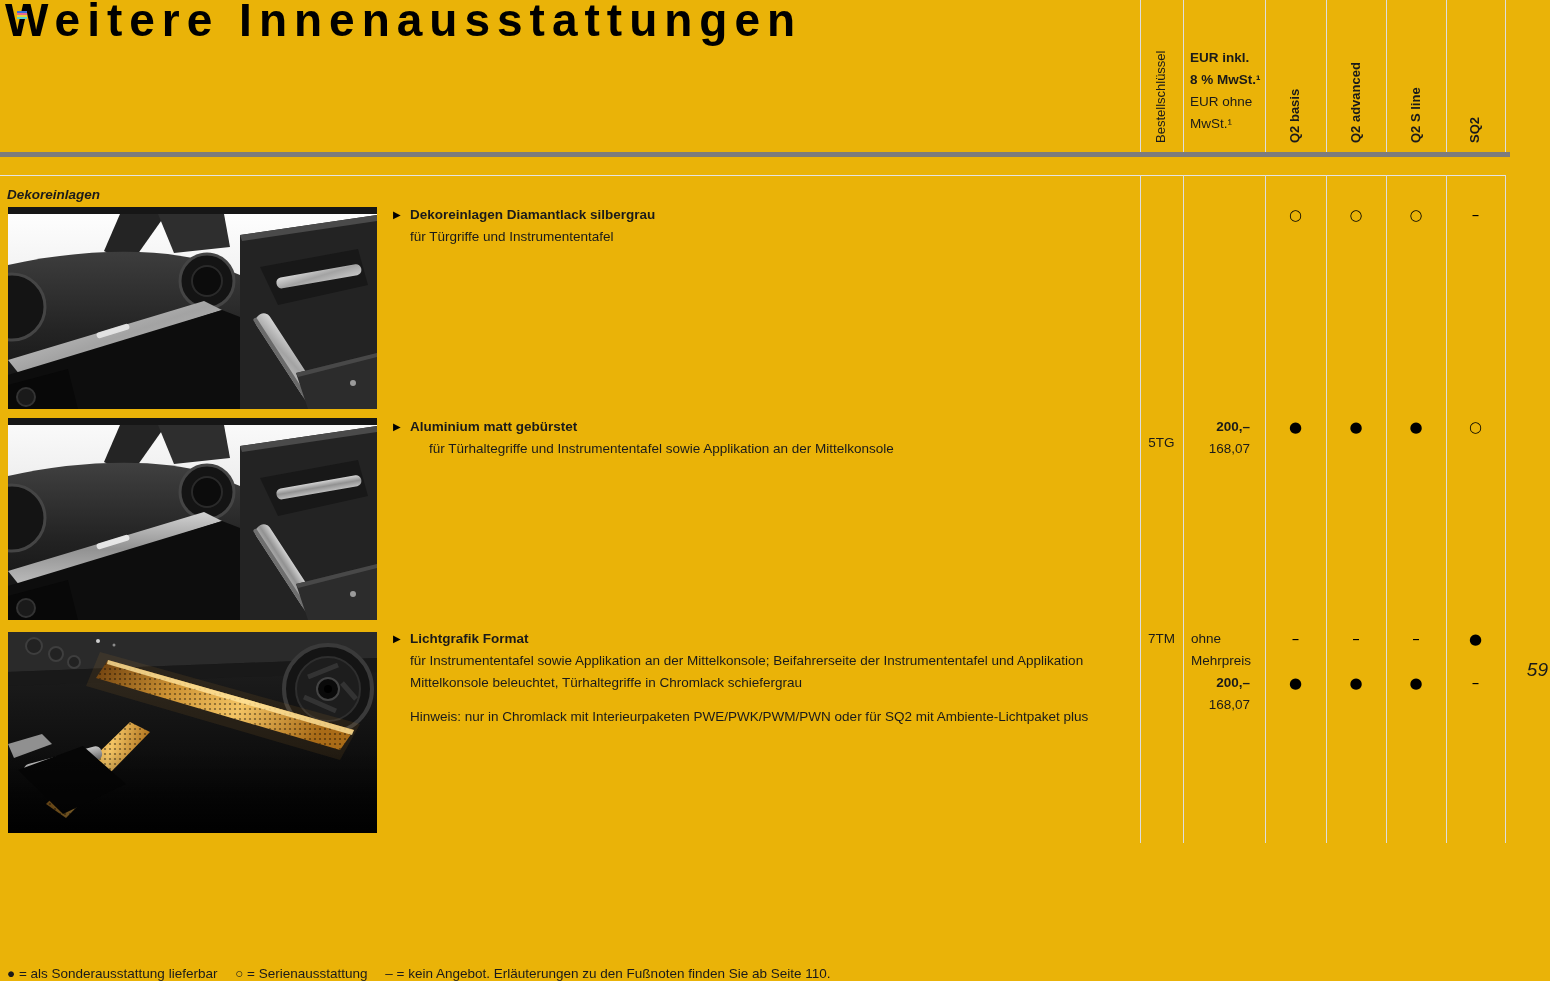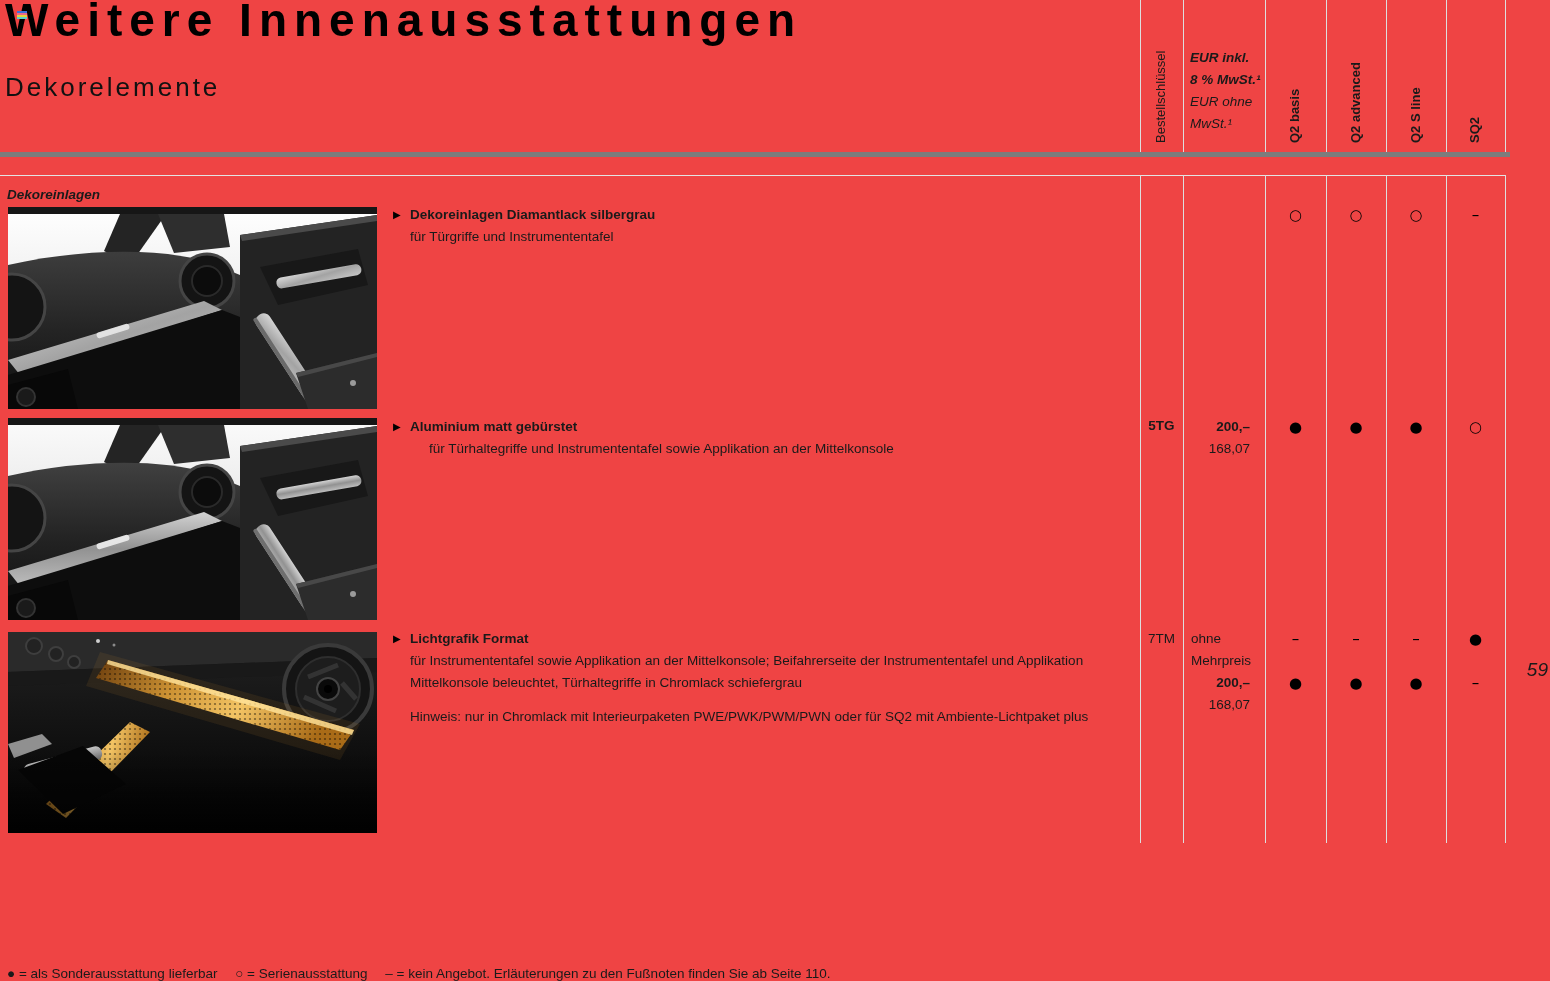--- a/index.html
+++ b/index.html
@@ -1,16 +1,16 @@
 <!DOCTYPE html>
 <html><head>
 <meta charset="utf-8">
 <style>
   html,body{margin:0;padding:0;background:#fff;}
-  .page{position:relative;width:1550px;height:981px;background:#ef4444;overflow:hidden;
+  .page{position:relative;width:1550px;height:981px;background:#eab308;overflow:hidden;
         font-family:"Liberation Sans",sans-serif;color:#1a1a1a;}
   .abs{position:absolute;}
   .t{font-size:13.5px;line-height:22px;color:#1a1a1a;white-space:nowrap;}
   .b{font-weight:bold;}
   .title{font-size:46px;line-height:52px;font-weight:800;letter-spacing:7px;color:#000;}
   .subtitle{font-size:26px;line-height:30px;letter-spacing:3px;color:#111;}
   .vl{position:absolute;width:1px;background:#dedede;}
   .thickbar{position:absolute;background:#7c7c7c;}
   .hairline{position:absolute;background:#e4e4e4;}
   .vtext{position:absolute;writing-mode:vertical-rl;transform:rotate(180deg);
@@ -26,32 +26,31 @@
     background:linear-gradient(#3b6fd8 0 25%,#e86a8a 25% 50%,#e8d23a 50% 75%,#5ad0c8 75% 100%);}
   .photo{position:absolute;display:block;}
 </style>
 </head>
 <body>
 
 <div class="page">
 
   <div class="abs title" style="left:5px;top:-6px;">Weitere Innenausstattungen</div>
   <div class="colormark"></div>
-  <div class="abs subtitle" style="left:5px;top:72px;">Dekorelemente</div>
 
   <div class="vl" style="left:1140px;top:0;height:152px;"></div>
   <div class="vl" style="left:1183px;top:0;height:152px;"></div>
   <div class="vl" style="left:1265px;top:0;height:152px;"></div>
   <div class="vl" style="left:1326px;top:0;height:152px;"></div>
   <div class="vl" style="left:1386px;top:0;height:152px;"></div>
   <div class="vl" style="left:1446px;top:0;height:152px;"></div>
   <div class="vl" style="left:1505px;top:0;height:152px;"></div>
 
   <div class="vtext" style="left:1151px;top:0;">Bestellschlüssel</div>
-  <div class="abs" style="left:1190px;top:47px;font-style:italic;">
+  <div class="abs" style="left:1190px;top:47px;">
     <div class="t b">EUR inkl.</div>
     <div class="t b">8 % MwSt.¹</div>
     <div class="t">EUR ohne</div>
     <div class="t">MwSt.¹</div>
   </div>
   <div class="vtext b" style="left:1285px;top:0;">Q2 basis</div>
   <div class="vtext b" style="left:1346px;top:0;">Q2 advanced</div>
   <div class="vtext b" style="left:1406px;top:0;">Q2 S line</div>
   <div class="vtext b" style="left:1465px;top:0;">SQ2</div>
 
@@ -211,21 +210,21 @@
   <div class="abs t b" style="left:410px;top:204px;">Dekoreinlagen Diamantlack silbergrau</div>
   <div class="abs t" style="left:410px;top:226px;">für Türgriffe und Instrumententafel</div>
   <div class="mark" style="left:1265px;top:204px;width:61px;">○</div>
   <div class="mark" style="left:1326px;top:204px;width:60px;">○</div>
   <div class="mark" style="left:1386px;top:204px;width:60px;">○</div>
   <div class="mark" style="left:1446px;top:204px;width:59px;">–</div>
 
   <div class="abs arrow" style="left:393px;top:416px;width:14px;">▶</div>
   <div class="abs t b" style="left:410px;top:416px;">Aluminium matt gebürstet</div>
   <div class="abs t" style="left:410px;top:438px;margin-left:19px;">für Türhaltegriffe und Instrumententafel sowie Applikation an der Mittelkonsole</div>
-  <div class="abs t center" style="left:1140px;top:415px;width:43px;font-weight:bold;">5TG</div>
+  <div class="abs t center" style="left:1140px;top:432px;width:43px;">5TG</div>
   <div class="abs t b right" style="left:1183px;top:416px;width:67px;">200,–</div>
   <div class="abs t right" style="left:1183px;top:438px;width:67px;">168,07</div>
   <div class="mark" style="left:1265px;top:416px;width:61px;">●</div>
   <div class="mark" style="left:1326px;top:416px;width:60px;">●</div>
   <div class="mark" style="left:1386px;top:416px;width:60px;">●</div>
   <div class="mark" style="left:1446px;top:416px;width:59px;">○</div>
 
   <div class="abs arrow" style="left:393px;top:628px;width:14px;">▶</div>
   <div class="abs t b" style="left:410px;top:628px;">Lichtgrafik Format</div>
   <div class="abs t" style="left:410px;top:672px;">Mittelkonsole beleuchtet, Türhaltegriffe in Chromlack schiefergrau</div>

